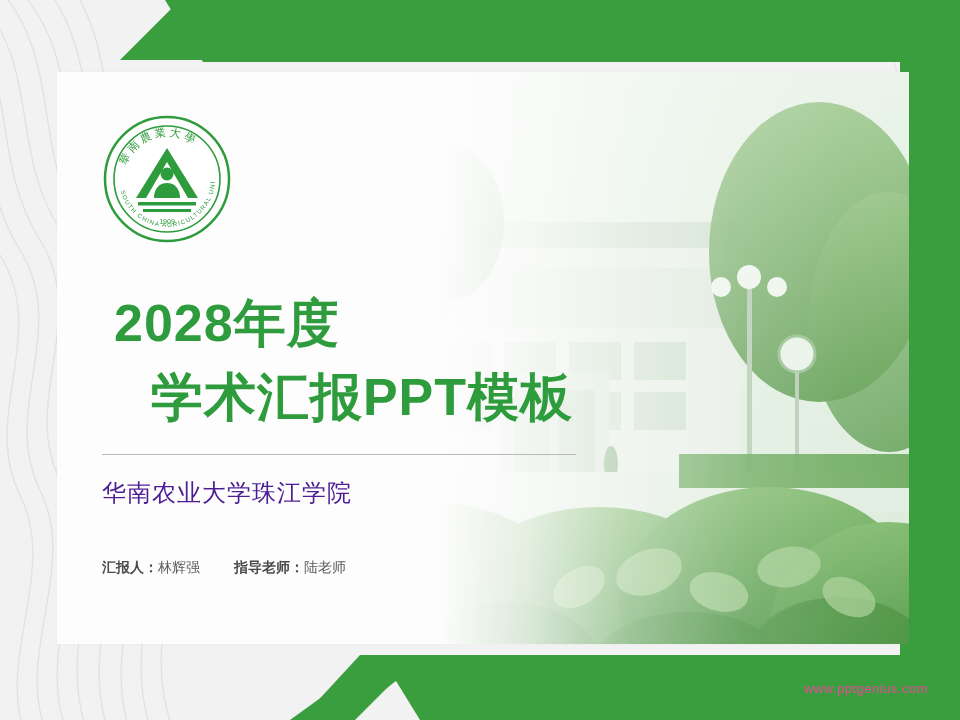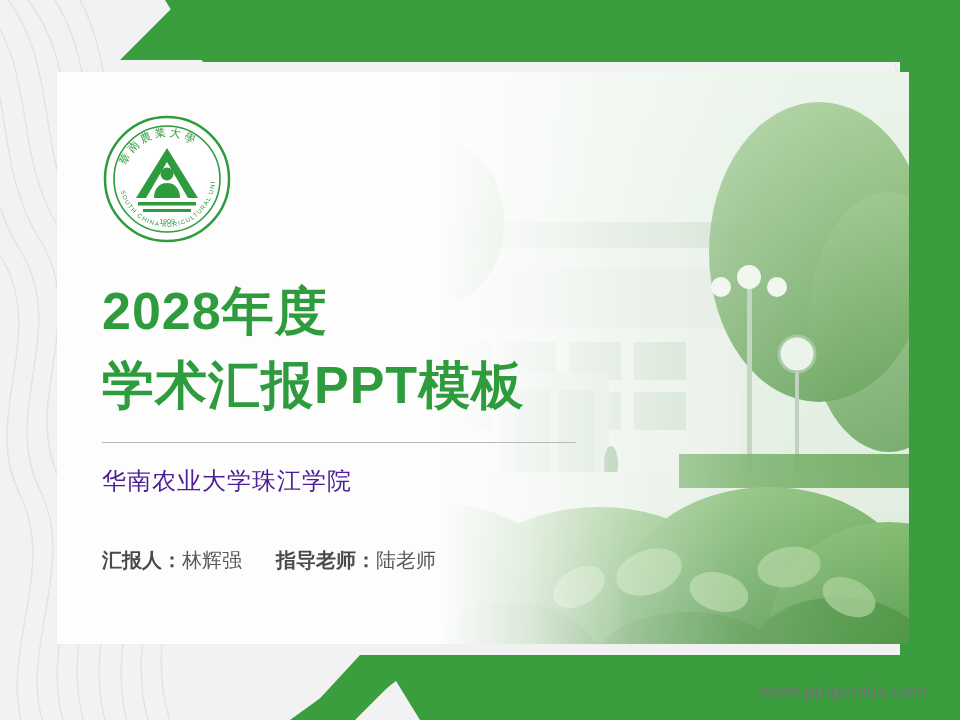--- a/index.html
+++ b/index.html
@@ -89,61 +89,62 @@
     left: 45px;
     top: 210px;
     width: 520px;
   }
   .title-line1 {
     font-size: 52px;
     font-weight: bold;
     color: #2e9c3c;
     letter-spacing: 1px;
     line-height: 1.12;
-    margin: 0;
+    margin: 12px;
     white-space: nowrap;
   }
   .title-line2 {
     font-size: 52px;
     font-weight: bold;
     color: #2e9c3c;
     letter-spacing: 1px;
     line-height: 1.12;
     margin: 16px 0 0 0;
     white-space: nowrap;
+    text-align: center;
   }
   .divider {
     width: 474px;
     height: 1px;
     background: #b9b9b9;
     margin: 28px 0 0 0;
   }
   .subtitle {
     font-size: 24px;
     color: #4c1d95;
     margin: 22px 0 0 0;
     letter-spacing: 1px;
     white-space: nowrap;
   }
   .meta-row {
     margin: 50px 0 0 0;
-    font-size: 20px;
+    font-size: 14px;
     color: #5a5a5a;
     white-space: nowrap;
   }
   .meta-label { font-weight: bold; color: #4a4a4a; }
   .meta-gap { display: inline-block; width: 34px; }
 
   
   .footer-url {
     position: absolute;
     right: 32px;
-    bottom: 18px;
-    font-size: 18px;
-    color: #737373;
+    bottom: 24px;
+    font-size: 13px;
+    color: #ec4899;
     letter-spacing: 0.5px;
   }
 </style>
 </head>
 <body>
 
 <div id="slide">
 
   <div class="bg-texture">
     <svg viewBox="0 0 960 720" preserveAspectRatio="none" xmlns="http://www.w3.org/2000/svg">

